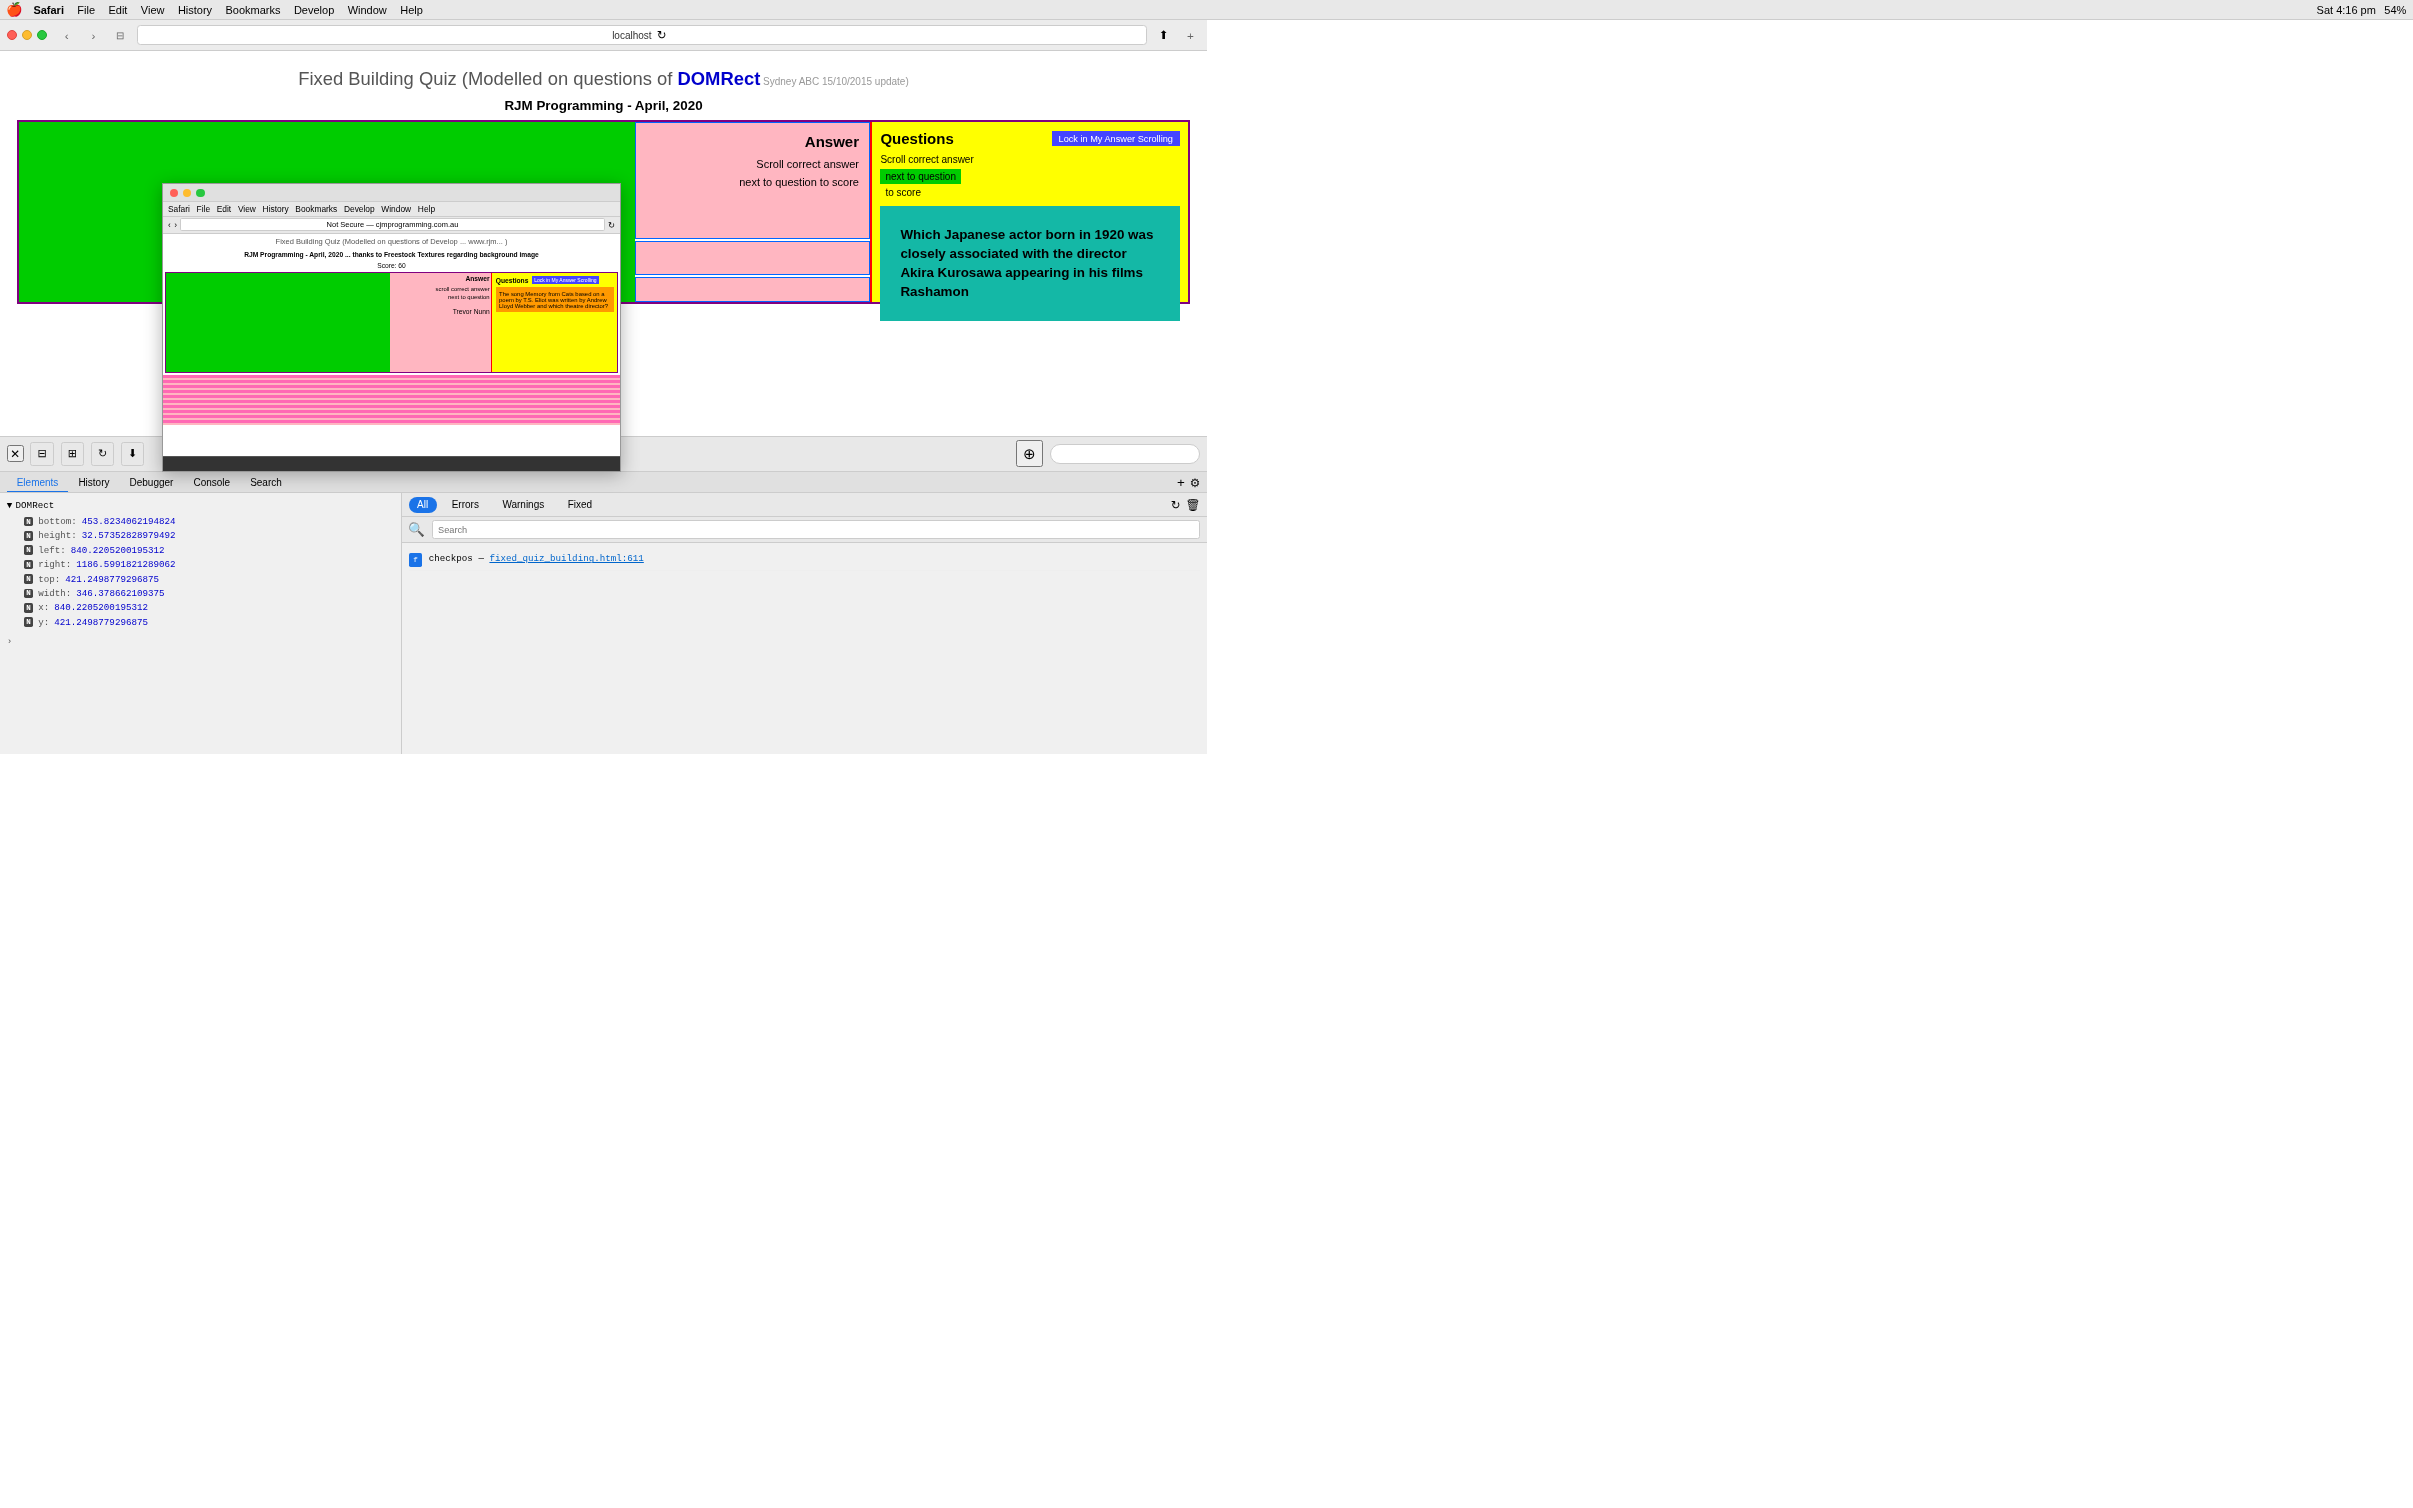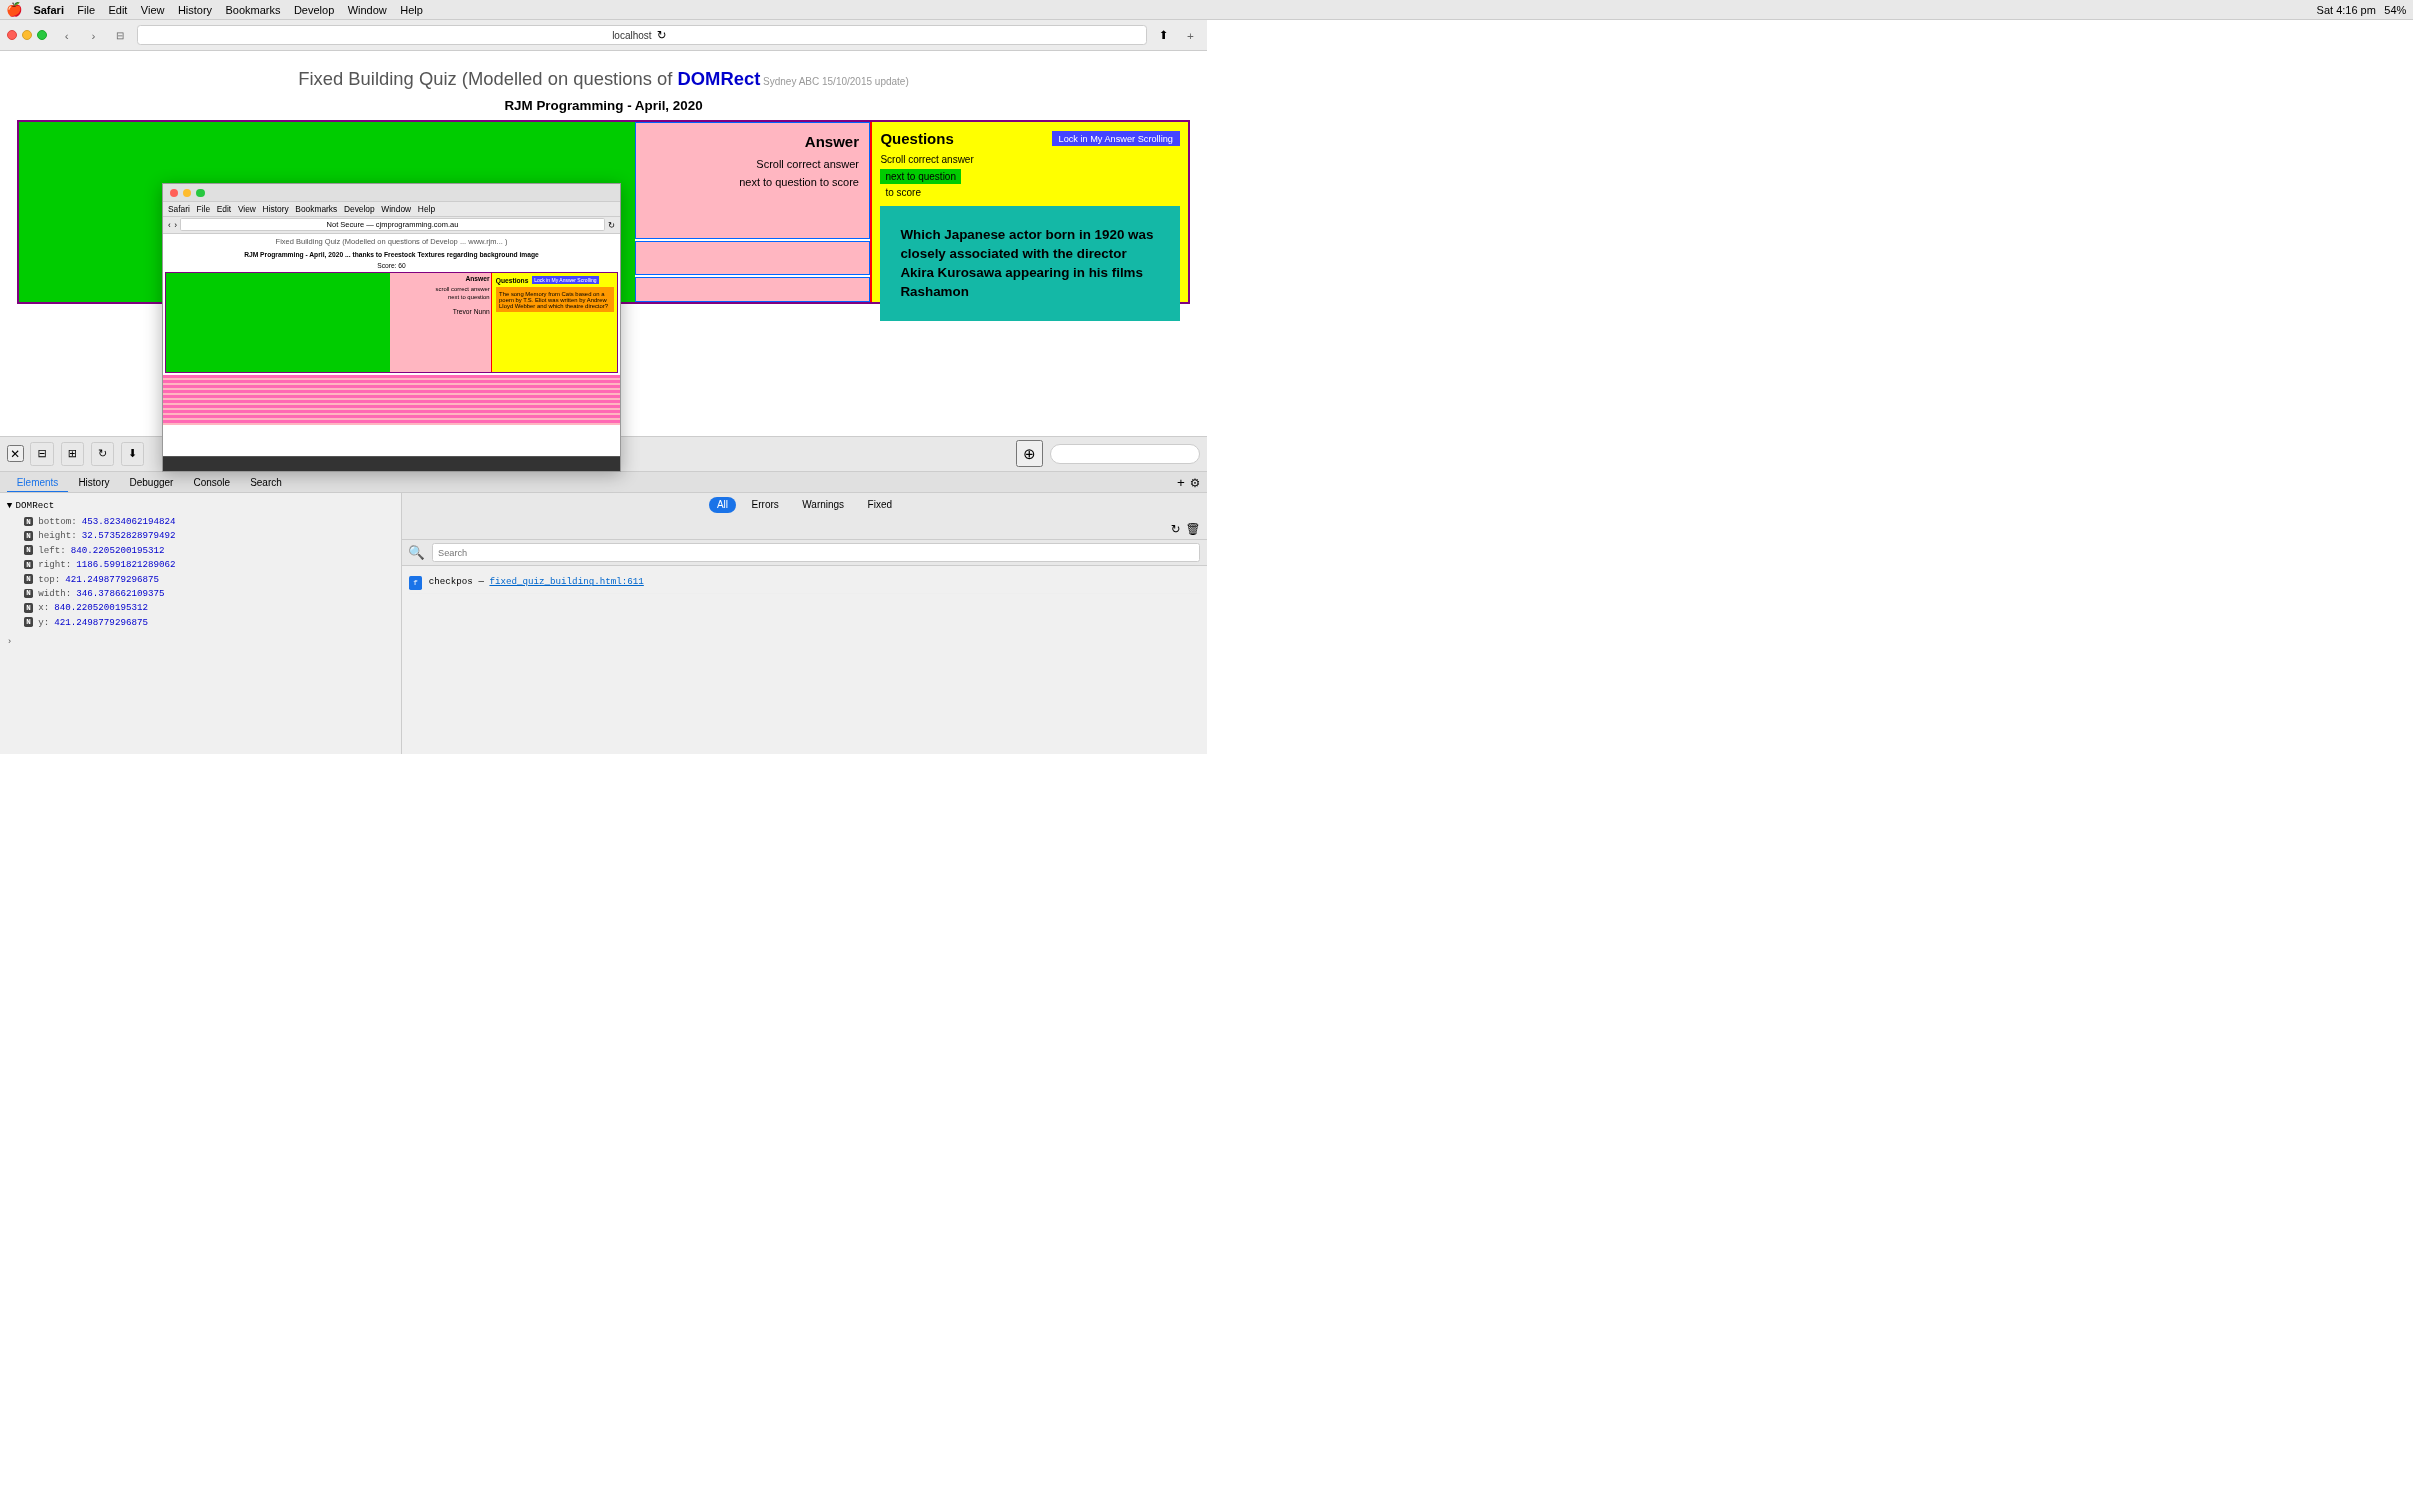--- a/index.html
+++ b/index.html
@@ -346,26 +346,24 @@
       font-family: "Courier New", monospace;
       font-size: 9.2px;
     }
     .devtools-right {
       flex: 1;
       display: flex;
       flex-direction: column;
     }
     .devtools-right-header {
       display: flex;
-      align-items: center;
       gap: 9px;
       padding: 3.4px 6.7px;
       background: #e8e8e8;
       border-bottom: 0.8px solid #ccc;
-      flex-direction: column;
     }
     .devtools-right-tabs {
       display: flex;
       gap: 6.7px;
     }
     .devtools-right-tab {
       padding: 2.5px 8.4px;
       font-size: 10px;
       cursor: pointer;
       border-radius: 8.4px;

